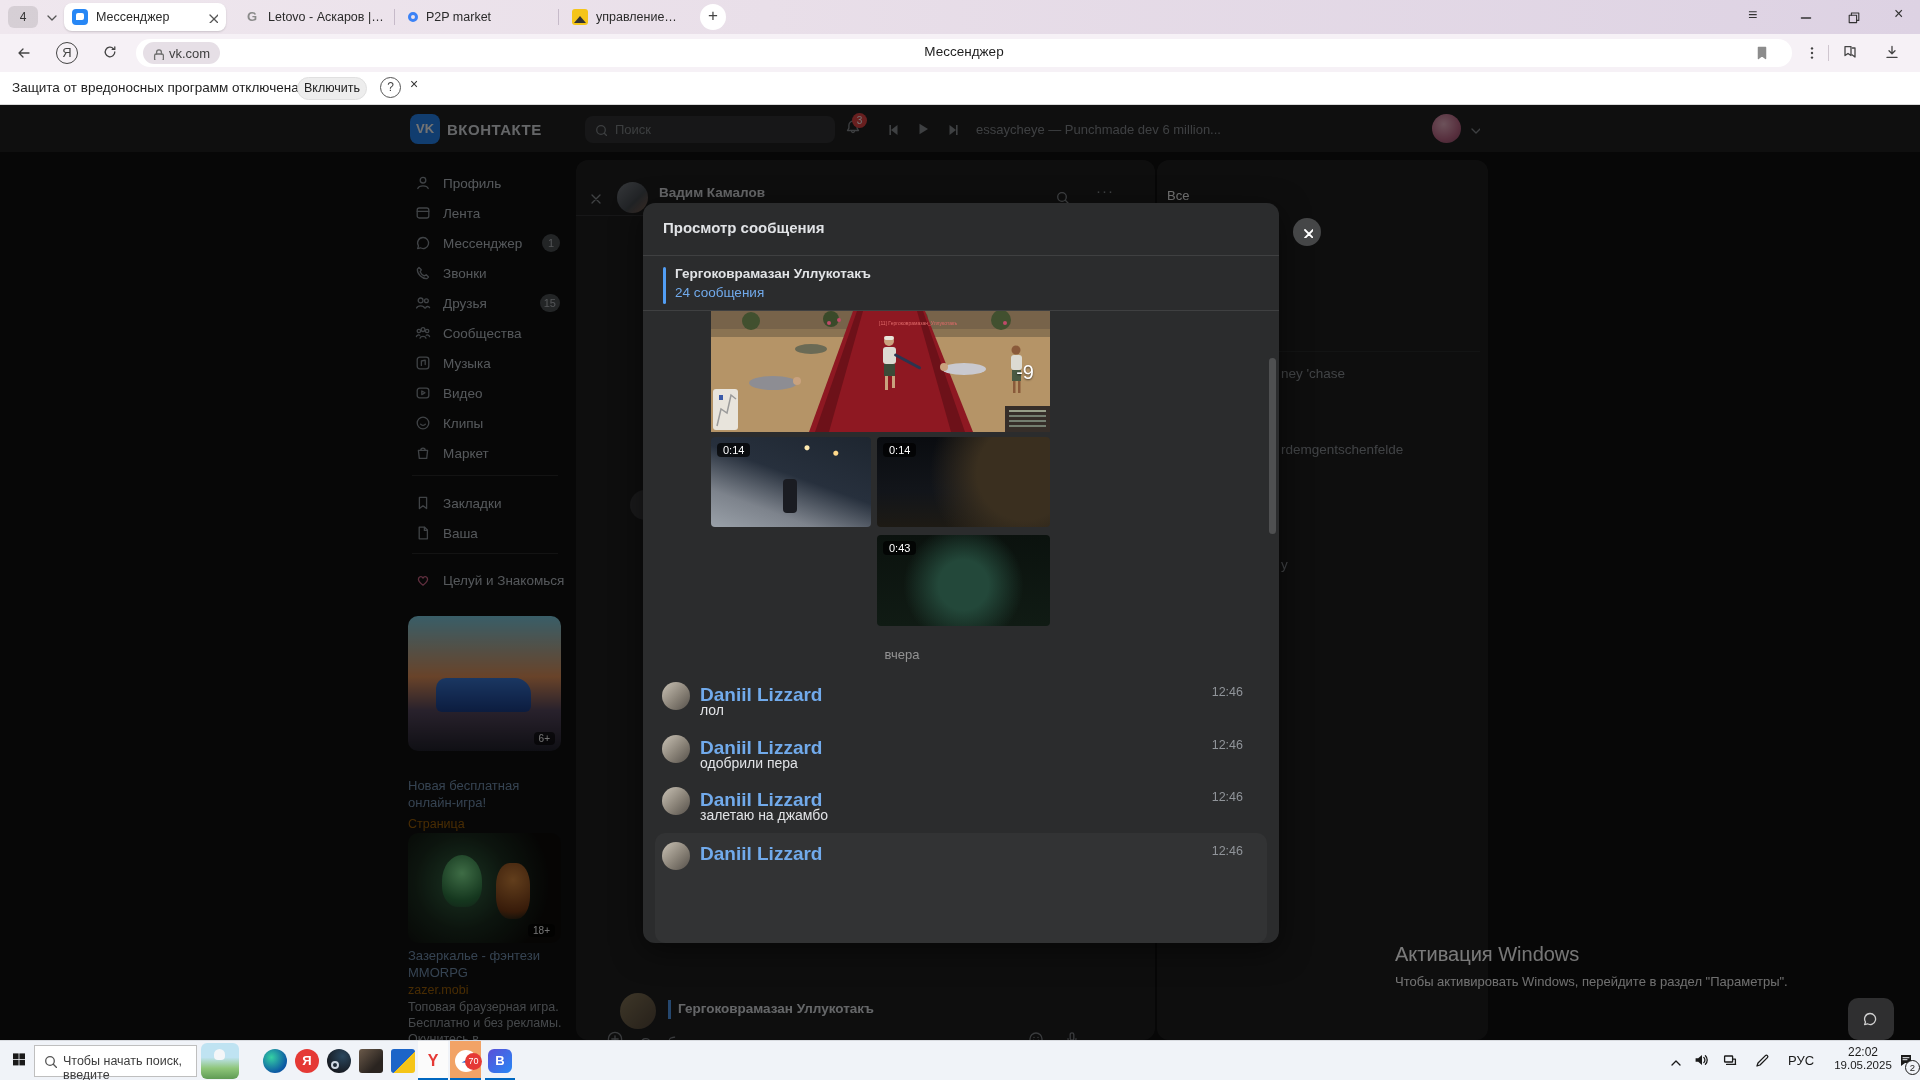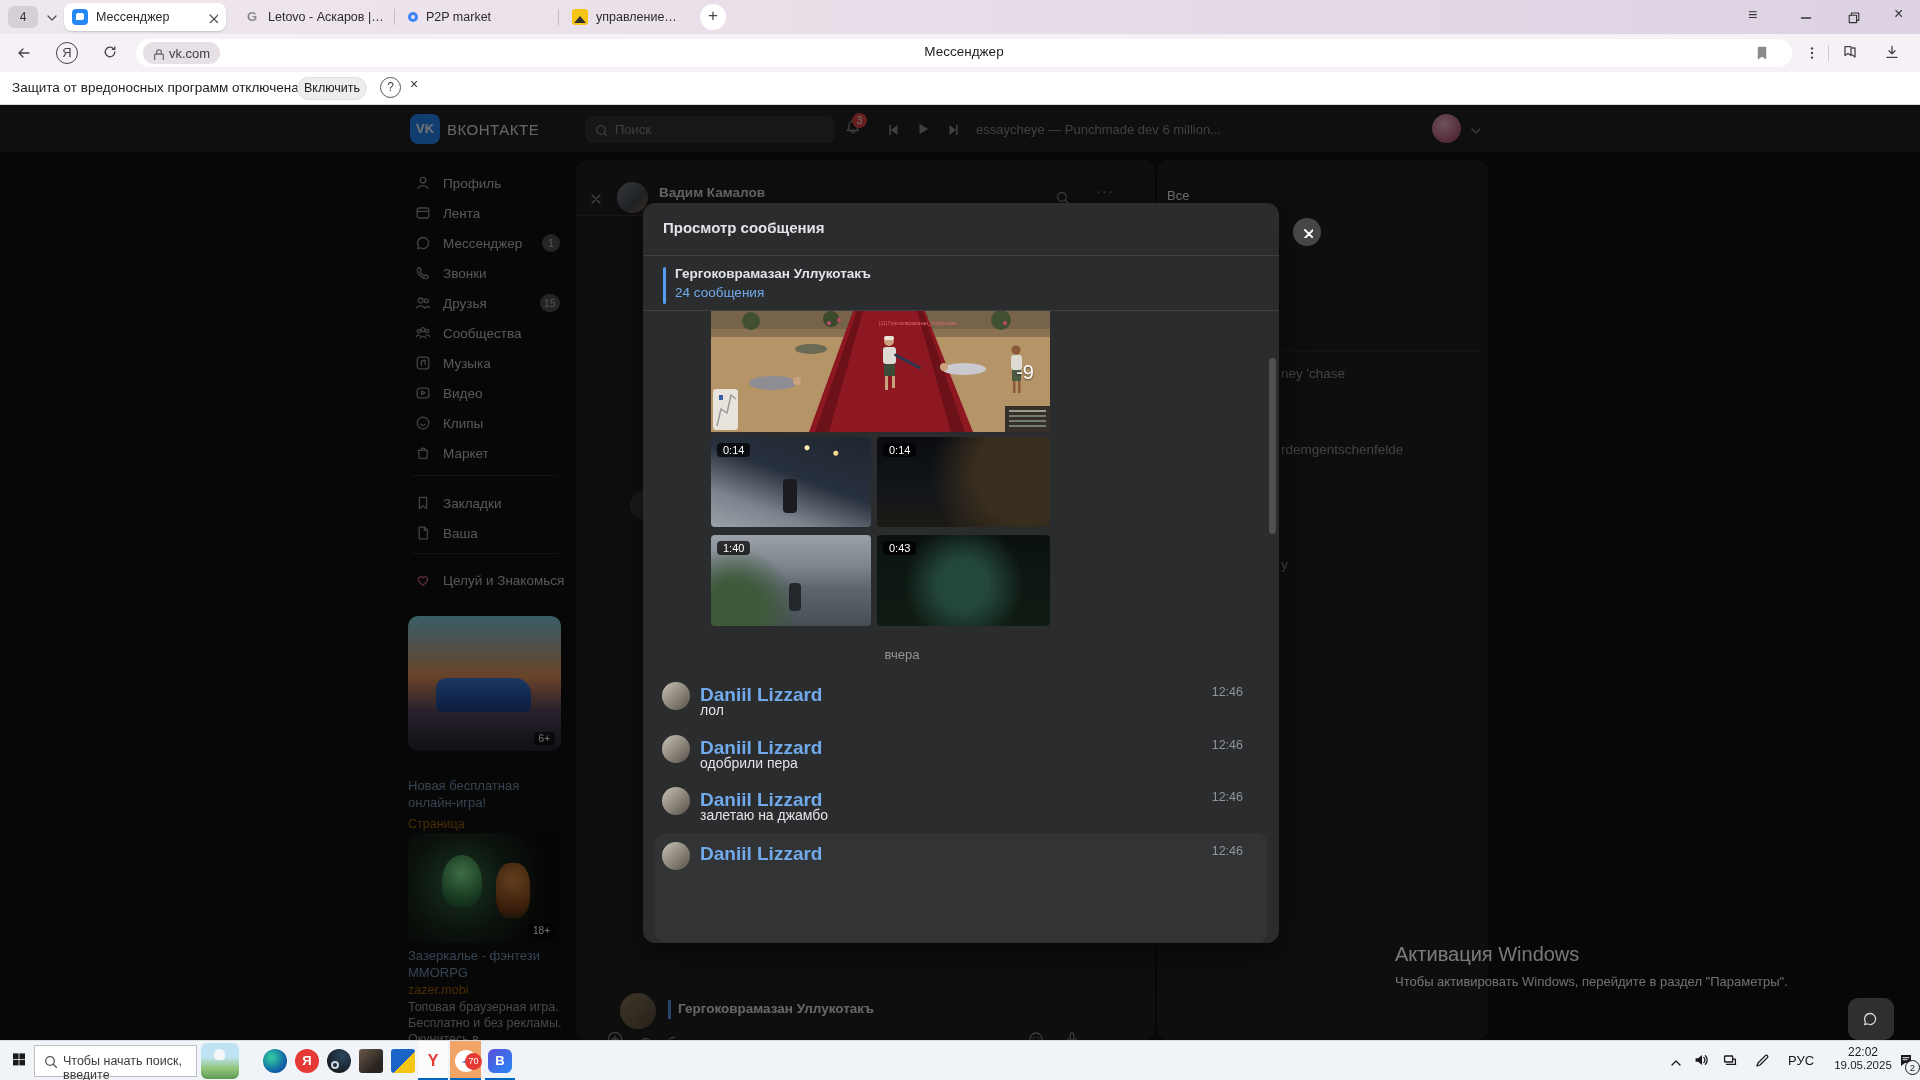--- a/index.html
+++ b/index.html
@@ -289,21 +289,21 @@
     <div class="abs" style="left:12px;top:8px;font-size:13.5px;color:#1f1f1f">Защита от вредоносных программ отключена</div>
     <div class="abs" style="left:297px;top:5px;width:70px;height:23px;border-radius:12px;background:#ededed;border:1px solid #e0e0e0;font-size:12.5px;color:#222;text-align:center;line-height:21px"><span>Включить</span></div>
     <div class="abs" style="left:380px;top:5px;width:21px;height:21px;border:1.5px solid #555;border-radius:50%;color:#444;font-size:12px;text-align:center;line-height:19px"><span>?</span></div>
     <div class="abs" style="left:410px;top:4px;font-size:14px;color:#333"><span>×</span></div>
   </div>
 
   <div class="vkpage">
 
     <div class="vkheader">
       <div class="abs" style="left:410px;top:9px;width:30px;height:30px;border-radius:8px;background:#2787f5;color:#fff;font-weight:bold;font-size:13px;text-align:center;line-height:30px"><span>VK</span></div>
-      <div class="abs" style="left:447px;top:16px;font-size:15px;font-weight:normal;letter-spacing:.5px;color:#dfe3e7">ВКОНТАКТЕ</div>
+      <div class="abs" style="left:447px;top:16px;font-size:15px;font-weight:bold;letter-spacing:.5px;color:#dfe3e7">ВКОНТАКТЕ</div>
       <div class="abs" style="left:585px;top:11px;width:250px;height:27px;border-radius:8px;background:#333435">
         <svg class="ic abs" style="left:9px;top:7px;width:13px;height:13px;color:#85898d">
             <use href="#i-search"></use>
           </svg>
         <span class="abs" style="left:30px;top:6px;font-size:13px;color:#85898d">Поиск</span>
       </div>
       <svg class="ic abs" style="left:845px;top:14px;width:17px;height:17px;color:#8a8e92">
           <use href="#i-bell"></use>
         </svg>
       <div class="abs" style="left:852px;top:8px;min-width:15px;height:15px;border-radius:8px;background:#e64646;color:#fff;font-size:10px;text-align:center;line-height:15px;padding:0 3px">3</div>
@@ -516,24 +516,20 @@
         <div class="abs" style="right:16px;top:50px;font-size:20px;color:#fff;text-shadow:0 1px 2px rgba(0,0,0,.6)">-9</div>
       </div>
 
       <div class="thumb" style="left:68px;top:234px;width:160px;height:90px;background:radial-gradient(circle at 78% 18%,#ffd98a 0 2px,transparent 3px),radial-gradient(circle at 60% 12%,#ffeab0 0 2px,transparent 3px),linear-gradient(200deg,#1e2630 0%,#27303d 45%,#7d838c 75%,#9aa1a9 100%)">
         <span class="durbadge">0:14</span>
         <div class="abs" style="left:72px;top:42px;width:14px;height:34px;border-radius:4px;background:#1a1c22"></div>
       </div>
       <div class="thumb" style="left:234px;top:234px;width:173px;height:90px;background:radial-gradient(circle at 85% 40%,#3a2f1f 0 30%,transparent 60%),linear-gradient(180deg,#0a0c10 0%,#12151a 60%,#1d1a14 100%)">
         <span class="durbadge">0:14</span>
       </div>
-      <div class="thumb" style="left:68px;top:332px;width:160px;height:91px;background:radial-gradient(circle at 15% 82%,#3e5a3a 0 18%,transparent 40%),linear-gradient(180deg,#9aa1a8 0%,#7c848c 35%,#5d646b 60%,#474e54 100%)">
-        <span class="durbadge">1:40</span>
-        <div class="abs" style="left:78px;top:48px;width:12px;height:28px;border-radius:4px;background:#23262b"></div>
-      </div>
       <div class="thumb" style="left:234px;top:332px;width:173px;height:91px;background:radial-gradient(circle at 50% 55%,#23483a 0 25%,transparent 60%),linear-gradient(180deg,#0b120e,#101b14)">
         <span class="durbadge">0:43</span>
       </div>
 
       <div class="abs" style="left:199px;top:444px;width:120px;text-align:center;font-size:13px;color:#939393">вчера</div>
 
       <div>
         <div class="abs avatar" style="left:19px;top:479px;width:28px;height:28px;background:linear-gradient(135deg,#c9c2b5,#8a8378 55%,#55504a)"></div>
         <div class="abs mname" style="left:57px;top:481px">Daniil Lizzard</div>
         <div class="mtime" style="top:482px">12:46</div>

